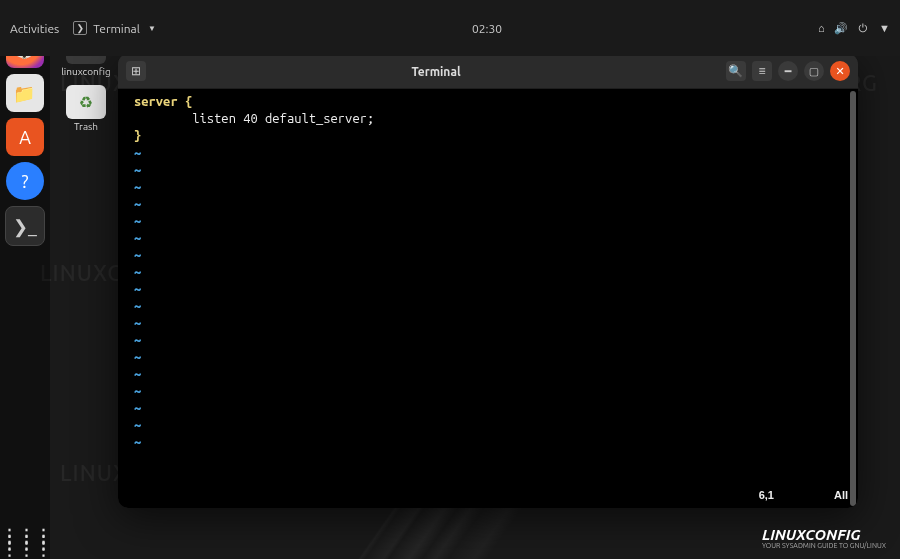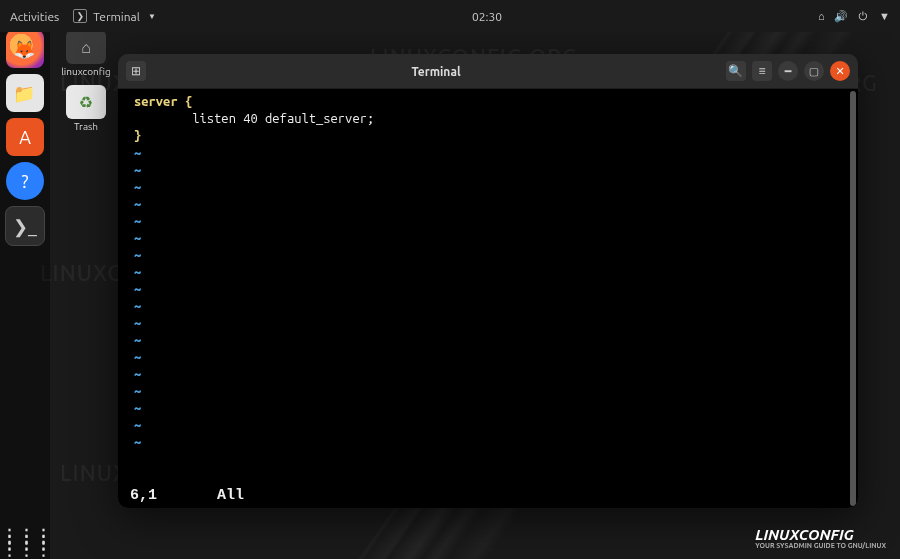--- a/index.html
+++ b/index.html
@@ -2,21 +2,21 @@
 <html><head>
 <meta charset="utf-8">
 <style>
   html,body{margin:0;padding:0;width:900px;height:559px;background:#1a1a1a;font-family:Ubuntu,"Segoe UI",Arial,sans-serif;overflow:hidden;color:#ddd;position:relative}
   
   .streaks{position:absolute;inset:0;pointer-events:none;background:
     linear-gradient(125deg,transparent 0 58%,rgba(255,255,255,.03) 58.2%,transparent 58.6%,rgba(255,255,255,.04) 60%,transparent 60.4%,rgba(255,255,255,.05) 62%,transparent 63%,rgba(255,255,255,.04) 64%,transparent 65%,rgba(255,255,255,.03) 67%,transparent 68%);}
   
   .wm{position:absolute;color:rgba(255,255,255,.06);font-size:22px;font-weight:500;letter-spacing:1px;pointer-events:none;white-space:nowrap}
   
-  .topbar{position:absolute;top:0;left:0;right:0;height:24px;background:#1a1a1a;display:flex;align-items:center;font-size:12px;color:#ccc;padding:4px 10px;gap:14px;z-index:10}
+  .topbar{position:absolute;top:0;left:0;right:0;height:24px;background:#1a1a1a;display:flex;align-items:center;font-size:12px;color:#ccc;padding:16px 10px;gap:14px;z-index:10}
   .topbar .spacer{flex:1}
   .topbar .app{display:flex;align-items:center;gap:6px}
   .topbar .app .sq{width:12px;height:12px;border:1px solid #888;border-radius:2px;display:flex;align-items:center;justify-content:center;font-size:9px;line-height:1}
   .tri{font-size:8px;margin-left:2px}
   .sysicons{display:flex;gap:10px;align-items:center}
   .sysicons span{font-size:11px}
   
   .dock{position:absolute;left:0;top:24px;bottom:0;width:50px;background:rgba(0,0,0,.35);display:flex;flex-direction:column;align-items:center;padding-top:6px;gap:6px;z-index:9}
   .dock .ico{width:38px;height:38px;border-radius:8px;display:flex;align-items:center;justify-content:center;font-size:18px}
   .dock .firefox{background:radial-gradient(circle at 40% 40%,#ffb24d 0 35%,#ff6f3c 36% 60%,#9b2fae 80%);color:#fff}
@@ -39,25 +39,25 @@
   .tbtn{width:20px;height:20px;border-radius:4px;background:#3a3a3a;display:flex;align-items:center;justify-content:center;font-size:12px;color:#ccc}
   .titlebar .title{flex:1;text-align:center;font-size:12px;font-weight:600;color:#ddd}
   .titlebar .right{display:flex;gap:6px;align-items:center}
   .wbtn{width:20px;height:20px;border-radius:50%;background:#3a3a3a;display:flex;align-items:center;justify-content:center;font-size:11px;color:#ccc}
   .wbtn.close{background:#e95420;color:#fff}
   .termbody{flex:1;background:#000000;font-family:"Ubuntu Mono","DejaVu Sans Mono",monospace;font-size:13px;line-height:17px;color:#eee;position:relative;padding:4px 0 0 4px}
   .tilde{color:#4aa3df;font-weight:bold}
   .codeline{padding-left:12px;white-space:pre}
   .kw{color:#e9d37a;font-weight:bold}
   .brace{color:#e9d37a;font-weight:bold}
-  .status{position:absolute;bottom:4px;right:10px;left:12px;display:flex;gap:60px;color:#eee;font-weight:bold;font-family:Liberation Mono, monospace;font-size:15px}
+  .status{position:absolute;bottom:4px;right:10px;left:12px;display:flex;justify-content:flex-end;gap:60px;color:#eee;font-weight:bold;font-family:Liberation Sans, sans-serif;font-size:11px}
   .scrollbar{position:absolute;right:2px;top:2px;bottom:2px;width:6px;background:#555;border-radius:3px}
   .brand{position:absolute;right:14px;bottom:10px;font-style:italic;font-weight:700;font-size:15px;color:#eee;z-index:20}
   .brand .c{color:#fff}
-  .brand small{font-size:7px;font-style:normal;font-weight:700;display:block;text-align:center;color:#aaa;margin-top:-2px}
+  .brand small{font-size:7px;font-style:normal;font-weight:400;display:block;text-align:center;color:#aaa;margin-top:-2px}
 </style>
 </head>
 <body>
 
 <div class="streaks"></div>
 
 <div class="wm" style="left:60px;top:70px">LINUXCONFIG.ORG</div>
 <div class="wm" style="left:370px;top:44px">LINUXCONFIG.ORG</div>
 <div class="wm" style="left:670px;top:70px">LINUXCONFIG.ORG</div>
 <div class="wm" style="left:40px;top:260px">LINUXCONFIG.ORG</div>

